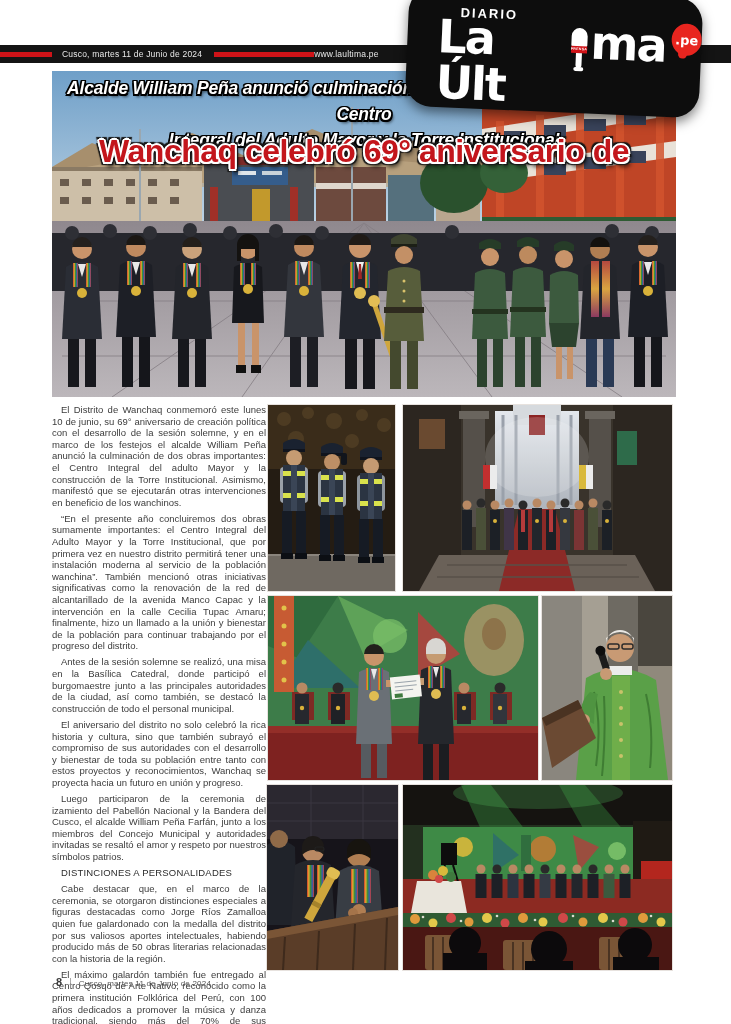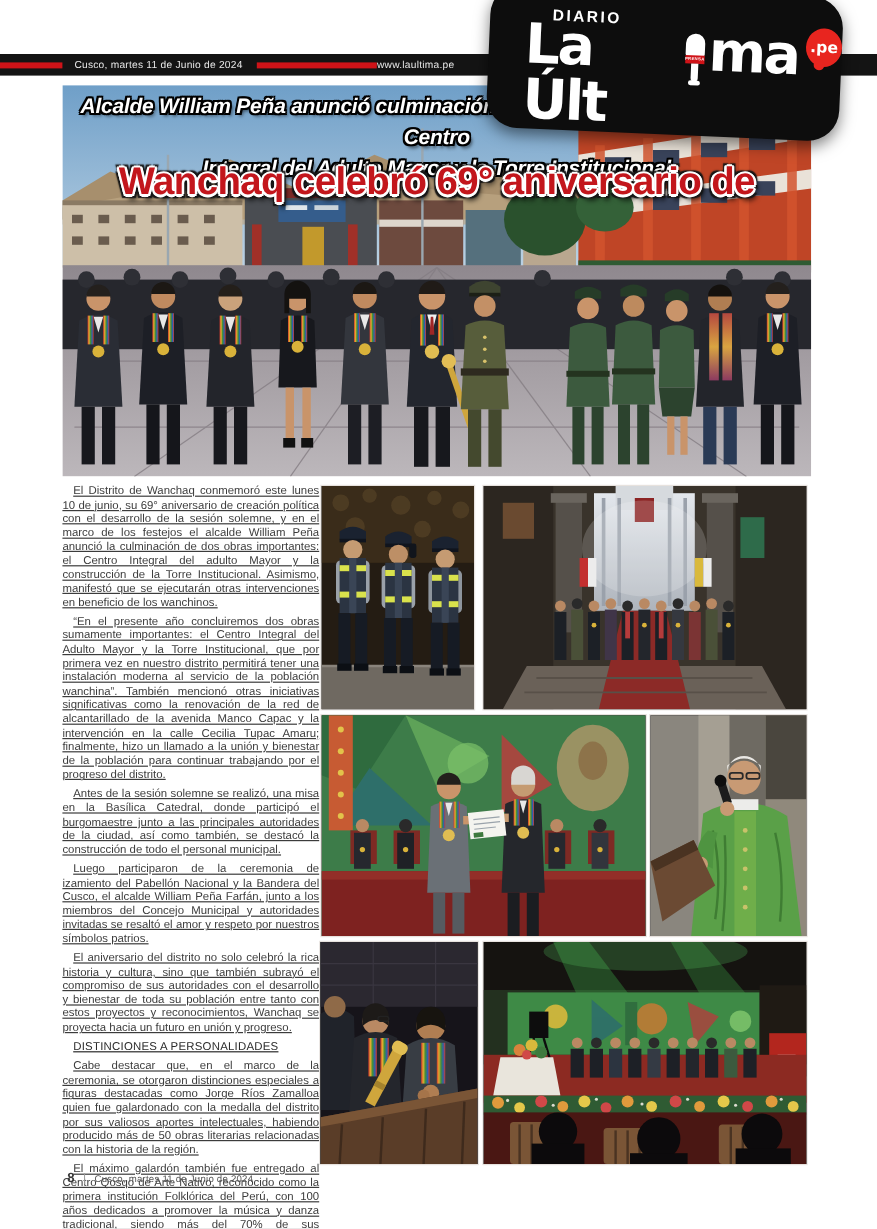--- a/index.html
+++ b/index.html
@@ -51,21 +51,21 @@
   .big-title{position:absolute;left:0;right:0;top:62px;text-align:center;color:#c3161c;
              font-weight:bold;font-size:32px;line-height:37px;letter-spacing:-.5px;
              text-shadow:-1.5px -1.5px 0 #fff,1.5px -1.5px 0 #fff,-1.5px 1.5px 0 #fff,
                          1.5px 1.5px 0 #fff,0 -2px 0 #fff,0 2px 0 #fff,-2px 0 0 #fff,2px 0 0 #fff,
                          -3px -3px 1px #151515,3px -3px 1px #151515,-3px 3px 1px #151515,
                          3px 3px 1px #151515,3px 5px 4px rgba(0,0,0,.75);}
 
   
   .text-col{position:absolute;left:52px;top:404px;width:214px;color:#3c3c3c;font-size:9.5px;
             line-height:11.6px;text-align:justify;}
-  .text-col p{margin:0 0 4.5px 0;text-indent:9px;text-decoration:underline;}
+  .text-col p{margin:0 0 4.5px 0;text-indent:9px;}
   .subhead{margin:1px 0 4.5px 0;text-indent:9px;color:#2b2b2b;letter-spacing:.2px;}
 
   
   .ph{position:absolute;margin:0;padding:0;box-shadow:0 0 0 1px #e7e2de;background:#222;}
   .ph svg{display:block;}
   .ph-a{left:268px;top:405px;width:127px;height:186px;}
   .ph-b{left:403px;top:405px;width:269px;height:186px;}
   .ph-c{left:268px;top:596px;width:270px;height:184px;}
   .ph-d{left:542px;top:596px;width:130px;height:184px;}
   .ph-e{left:267px;top:785px;width:131px;height:185px;}
@@ -356,22 +356,22 @@
     </div>
     <div class="big-title">
       <div>Wanchaq celebró 69° aniversario de</div>
     </div>
   </div>
 
   <div class="text-col">
     <p>El Distrito de Wanchaq conmemoró este lunes 10 de junio, su 69° aniversario de creación política con el desarrollo de la sesión solemne, y en el marco de los festejos el alcalde William Peña anunció la culminación de dos obras importantes: el Centro Integral del adulto Mayor y la construcción de la Torre Institucional. Asimismo, manifestó que se ejecutarán otras intervenciones en beneficio de los wanchinos.</p>
     <p>“En el presente año concluiremos dos obras sumamente importantes: el Centro Integral del Adulto Mayor y la Torre Institucional, que por primera vez en nuestro distrito permitirá tener una instalación moderna al servicio de la población wanchina”. También mencionó otras iniciativas significativas como la renovación de la red de alcantarillado de la avenida Manco Capac y la intervención en la calle Cecilia Tupac Amaru; finalmente, hizo un llamado a la unión y bienestar de la población para continuar trabajando por el progreso del distrito.</p>
     <p>Antes de la sesión solemne se realizó, una misa en la Basílica Catedral, donde participó el burgomaestre junto a las principales autoridades de la ciudad, así como también, se destacó la construcción de todo el personal municipal.</p>
+    <p>El aniversario del distrito no solo celebró la rica historia y cultura, sino que también subrayó el compromiso de sus autoridades con el desarrollo y bienestar de toda su población entre tanto con estos proyectos y reconocimientos, Wanchaq se proyecta hacia un futuro en unión y progreso.</p>
     <p>Luego participaron de la ceremonia de izamiento del Pabellón Nacional y la Bandera del Cusco, el alcalde William Peña Farfán, junto a los miembros del Concejo Municipal y autoridades invitadas se resaltó el amor y respeto por nuestros símbolos patrios.</p>
-    <p>El aniversario del distrito no solo celebró la rica historia y cultura, sino que también subrayó el compromiso de sus autoridades con el desarrollo y bienestar de toda su población entre tanto con estos proyectos y reconocimientos, Wanchaq se proyecta hacia un futuro en unión y progreso.</p>
     <p class="subhead">DISTINCIONES A PERSONALIDADES</p>
     <p>Cabe destacar que, en el marco de la ceremonia, se otorgaron distinciones especiales a figuras destacadas como Jorge Ríos Zamalloa quien fue galardonado con la medalla del distrito por sus valiosos aportes intelectuales, habiendo producido más de 50 obras literarias relacionadas con la historia de la región.</p>
     <p>El máximo galardón también fue entregado al Centro Qosqo de Arte Nativo, reconocido como la primera institución Folklórica del Perú, con 100 años dedicados a promover la música y danza tradicional, siendo más del 70% de sus integrantes residentes del distrito de Wanchaq.</p>
   </div>
 
   <figure class="ph ph-a">
     <svg viewBox="0 0 127 186" width="127" height="186">
       <rect width="127" height="186" fill="#241c13"></rect>
       <rect x="0" y="0" width="127" height="64" fill="#3a2c1a"></rect>
       <g fill="#6a5330" opacity=".4">

